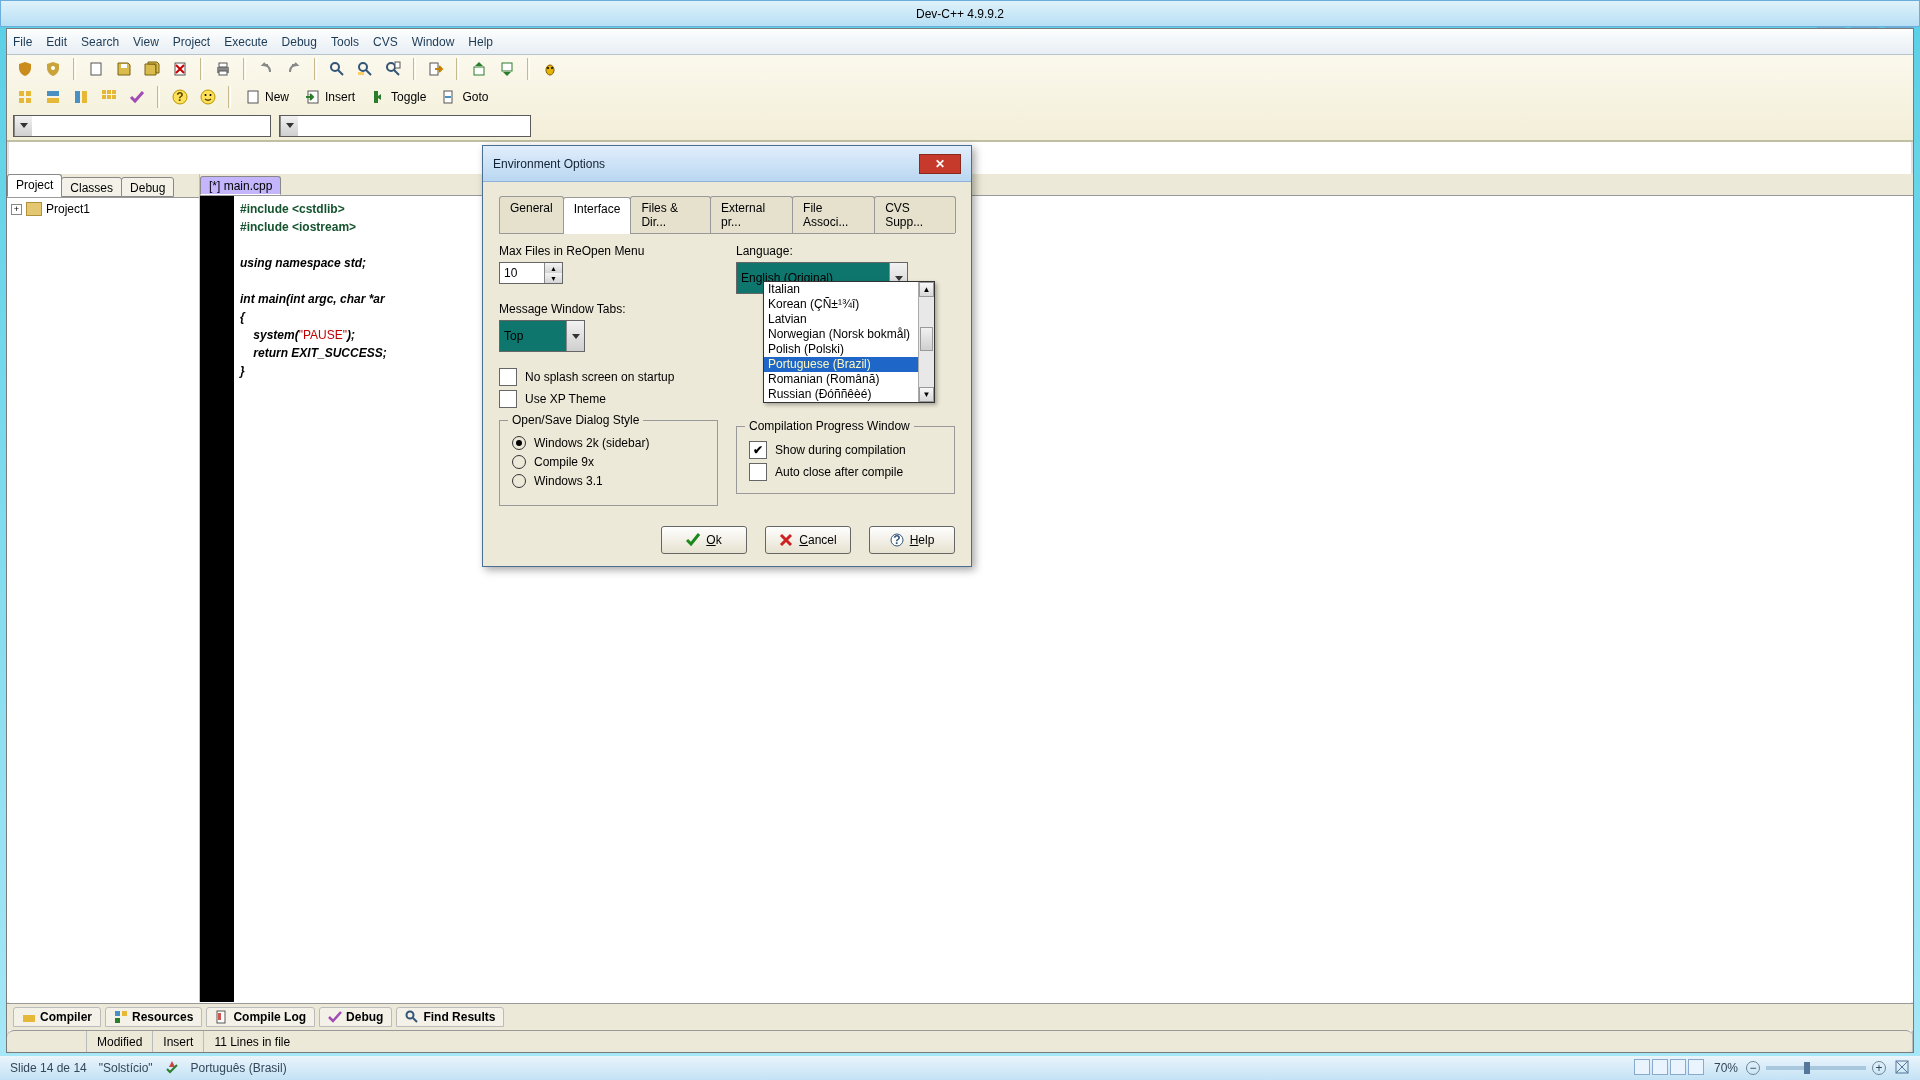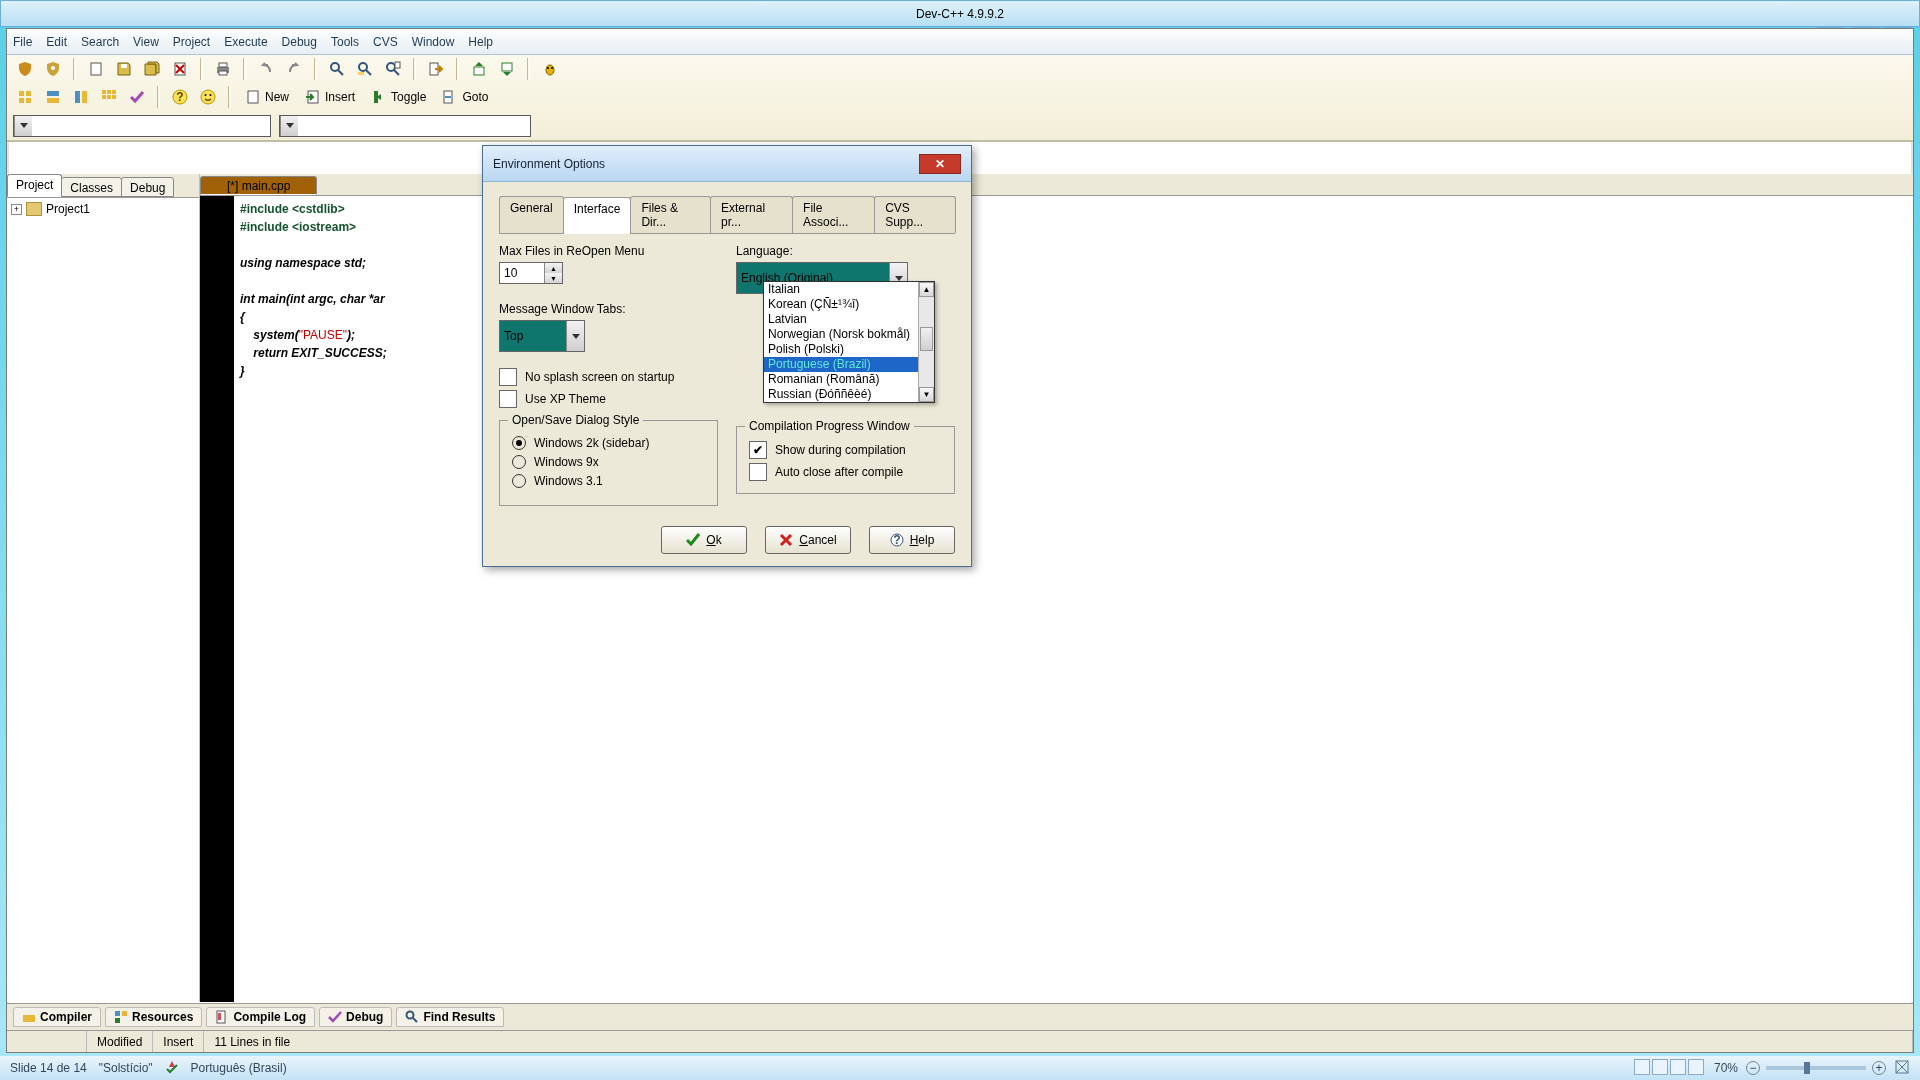--- a/index.html
+++ b/index.html
@@ -45,33 +45,33 @@
 .left-panel { width:193px; border-right:1px solid #b6c3cf; display:flex; flex-direction:column; }
 .lp-tabs { height:24px; display:flex; background:#ece9d8; border-bottom:1px solid #999; }
 .lp-tab { padding:3px 8px; border:1px solid #888; border-top-left-radius:3px; border-top-right-radius:3px; background:#f4f2e8; margin-right:-1px; margin-top:3px; }
 .lp-tab.active { background:#fff; border-bottom-color:#fff; margin-top:0; }
 .lp-tree { flex:1; background:#fff; padding:4px; }
 .lp-tree .node { display:flex; align-items:center; gap:4px; }
 .lp-tree .plus { width:11px;height:11px;border:1px solid #888;display:inline-flex;align-items:center;justify-content:center;font-size:9px;line-height:9px; }
 .lp-tree .foldericon { width:16px;height:14px;background:#e3c871;border:1px solid #b0923c; }
 .editor { flex:1; display:flex; flex-direction:column; }
 .ed-tabs { height:22px; background:#ece9d8; border-bottom:1px solid #999; display:flex; }
-.ed-tab { padding:2px 26px; border:1px solid #888; border-top-left-radius:3px; border-top-right-radius:3px; background:#a16207; margin-top:2px; border-bottom-color:#fff;}
+.ed-tab { padding:2px 8px; border:1px solid #888; border-top-left-radius:3px; border-top-right-radius:3px; background:#c4b5fd; margin-top:2px; border-bottom-color:#fff;}
 .code-area { flex:1; background:#fff; display:flex; }
 .gutter { width:34px; background:#000; }
 .codetext { padding:4px 6px; font-family: "Courier New", monospace; font-size:14px; white-space:pre; line-height:18px; }
 .c-green { color:#14532d; font-weight:bold; }
 .c-black { color:#000; font-weight:bold;font-style:italic; }
 .c-red { color:#c00000; }
 
 
 .bottom-tabs { position:absolute; left:0; right:0; bottom:22px; height:27px; background:#ece9d8; border-top:1px solid #999; display:flex; align-items:center; padding:0 6px; gap:4px; }
 .bt-item { display:flex; align-items:center; gap:4px; padding:2px 8px; border:1px solid #bbb; border-top-left-radius:3px; border-top-right-radius:3px; background:#f4f2e8;font-weight:bold; }
 .bt-item svg { width:14px; height:14px; }
-.dev-status { position:absolute; left:0; right:0; bottom:0; height:22px; background:#ece9d8; border-top:1px solid #999; display:flex; align-items:center; }
+.dev-status { position:absolute; left:0; right:0; bottom:0; height:22px; background:#ece9d8; border-top:1px solid #999; display:flex; align-items:center;border-radius:7px; }
 .ds-cell { padding:0 10px; border-right:1px solid #bbb; height:100%; display:flex; align-items:center; }
 
 
 .dialog-wrap { position:absolute; top:145px; left:482px; width:490px; background:#ece9d8; border:1px solid #4b6e93; box-shadow: 3px 3px 8px rgba(0,0,0,.35); }
 .dlg-title { height:36px; background:linear-gradient(#e1eefc,#b9d7f1); display:flex; align-items:center; padding:0 10px; color:#123; border-bottom:1px solid #8fb2d6; }
 .dlg-title .x { margin-left:auto; width:42px; height:20px; background:#c53a2b; color:#fff; display:flex; align-items:center; justify-content:center; border:1px solid #8a2a1f; font-weight:bold; }
 .dlg-body { padding:14px 16px 12px 16px; }
 .dlg-tabs { display:flex; border-bottom:1px solid #999; margin-bottom:10px; }
 .dlg-tab { padding:4px 10px; border:1px solid #999; border-bottom:none; background:#e5e1cd; margin-right:-1px; border-top-left-radius:3px; border-top-right-radius:3px; cursor:default;}
 .dlg-tab.active { background:#fff; position:relative; top:1px; }
@@ -88,21 +88,21 @@
 .chkline { display:flex; align-items:center; gap:8px; margin-top:4px; }
 .chkbox { width:18px; height:18px; border:1px solid #666; background:#fff; display:inline-flex; align-items:center; justify-content:center; font-weight:bold; }
 .fieldset { border:1px solid #999; padding:10px 12px 12px 12px; margin-top:12px; position:relative; }
 .fieldset .legend { position:absolute; top:-8px; left:8px; background:#ece9d8; padding:0 4px; }
 .radioline { display:flex; align-items:center; gap:8px; margin:5px 0;}
 .radio { width:14px;height:14px;border:1px solid #333;border-radius:50%; display:inline-flex; align-items:center; justify-content:center; }
 .radio.checked::after { content:''; width:6px; height:6px; background:#000; border-radius:50%; }
 
 .lang-listbox { position:absolute; border:1px solid #333; background:#fff; width:172px; top:281px; left:763px; z-index:50; box-shadow:2px 2px 4px rgba(0,0,0,.3); }
 .lang-listbox .item { padding:0 4px; height:15px; line-height:15px; white-space:nowrap; overflow:hidden; }
-.lang-listbox .item.sel { background:#1e66c7; color:#5eead4; }
+.lang-listbox .item.sel { background:#1e66c7; color:#fef9c3; }
 .lang-scroll { position:absolute; right:0; top:0; bottom:0; width:16px; background:#e8e8e8; border-left:1px solid #aaa; }
 .lang-scroll .sb-btn { height:15px; background:linear-gradient(#f8f8f8,#d8d8d8); border:1px solid #999; display:flex; align-items:center; justify-content:center; font-size:8px;}
 .lang-scroll .sb-thumb { position:absolute; left:1px; right:1px; top:45px; height:24px; background:linear-gradient(#f0f0f0,#cfcfcf); border:1px solid #999; }
 
 .dlg-btns { display:flex; justify-content:flex-end; gap:18px; margin-top:20px; }
 .dlg-btn { width:86px; height:28px; border:1px solid #666; border-radius:3px; background:linear-gradient(#fefefe,#e6e2d0); display:flex; align-items:center; justify-content:center; gap:6px; font-family:Tahoma; }
 .dlg-btn svg { width:14px; height:14px; }
 .dlg-btn .ul { text-decoration: underline; }
 
 .tri-down::after { content:''; display:inline-block; border-left:4px solid transparent; border-right:4px solid transparent; border-top:5px solid #333; }
@@ -462,21 +462,21 @@
         </div>
 
         <div class="fieldset">
           <div class="legend">Open/Save Dialog Style</div>
           <div class="radioline">
               <span class="radio checked"></span>
               <span>Windows 2k (sidebar)</span>
             </div>
           <div class="radioline">
               <span class="radio"></span>
-              <span>Windows 9x</span>
+              <span>Compile 9x</span>
             </div>
           <div class="radioline">
               <span class="radio"></span>
               <span>Windows 3.1</span>
             </div>
         </div>
       </div>
 
       <div class="dlg-col">
         <label class="lbl">Language:</label>

